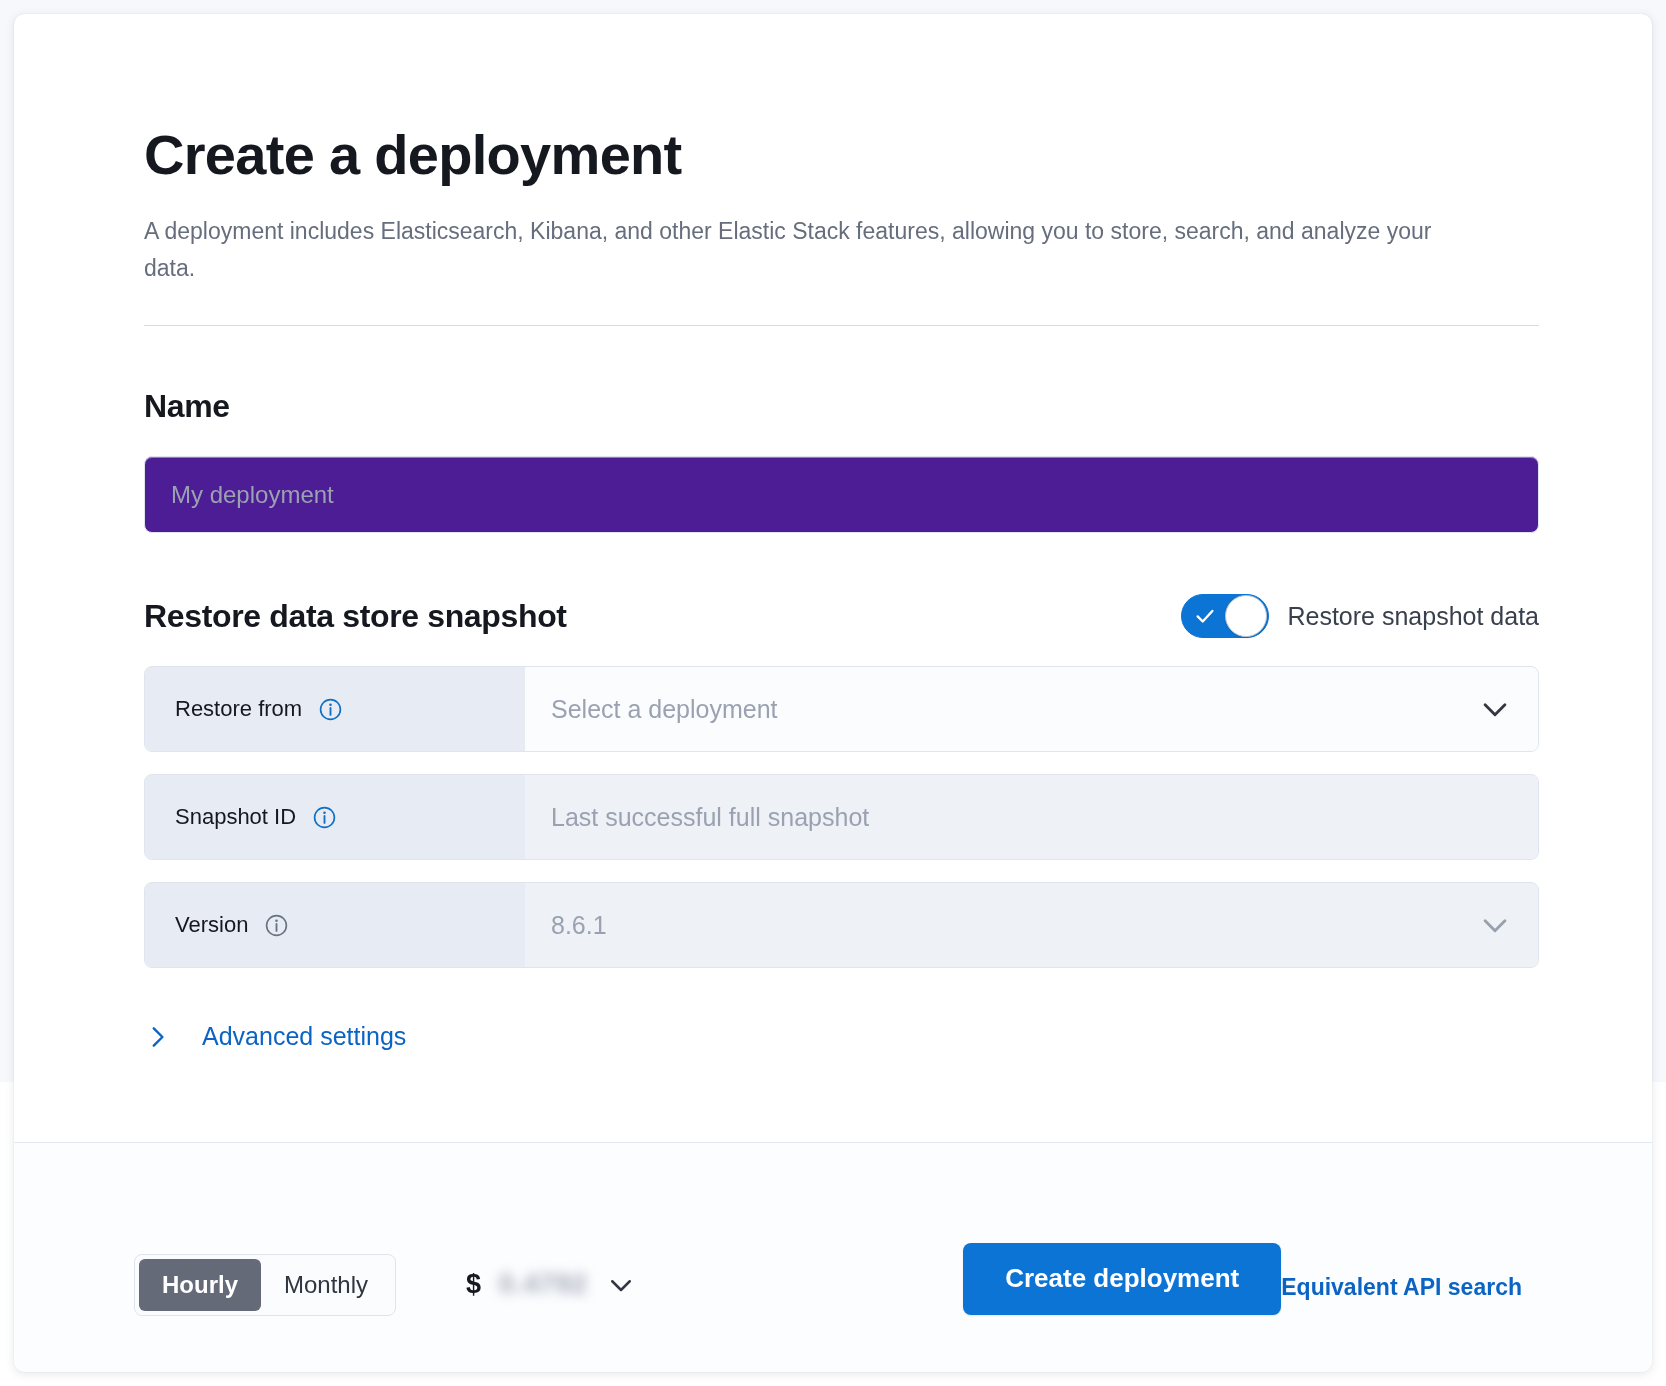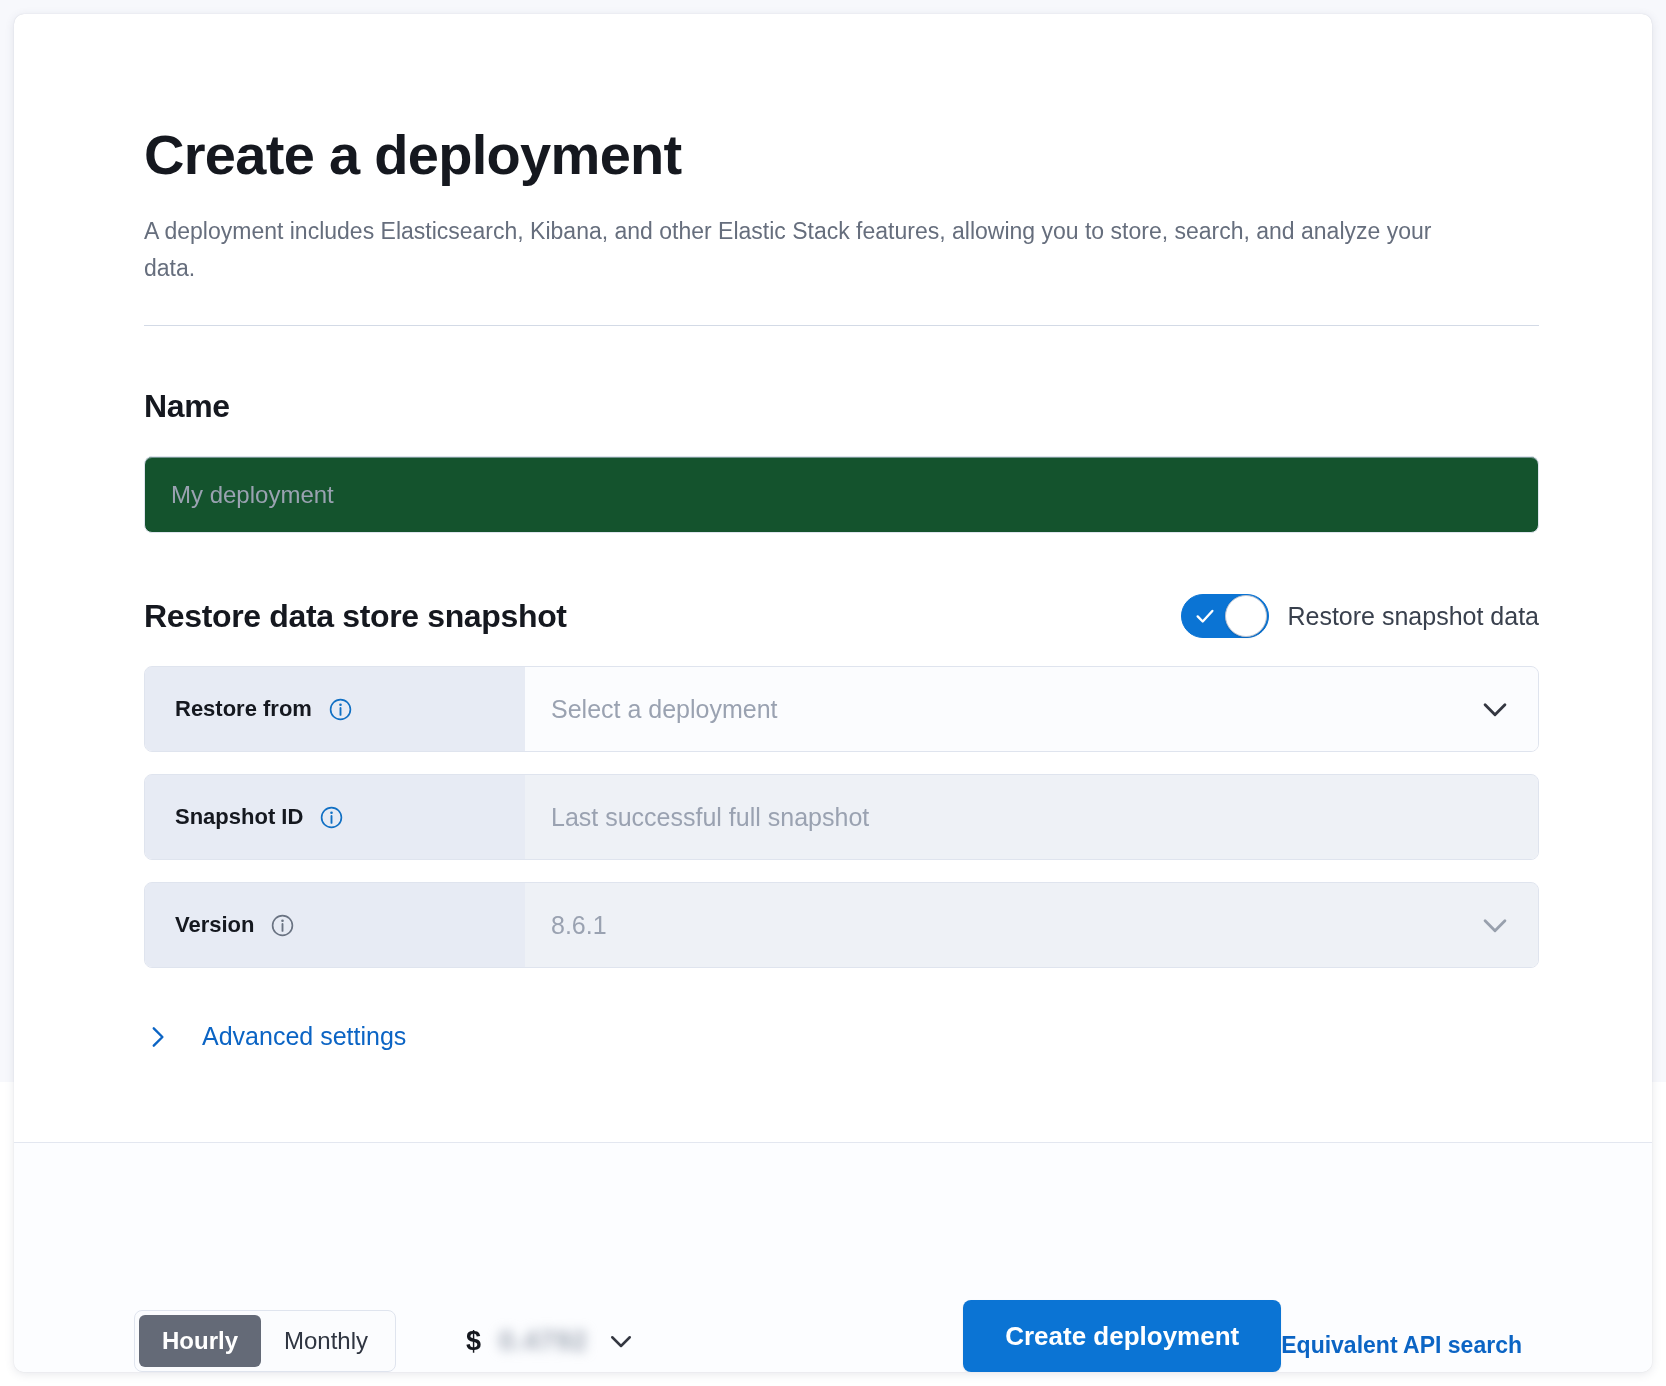--- a/index.html
+++ b/index.html
@@ -66,21 +66,21 @@
     font-weight: 700;
     letter-spacing: -0.35px;
     color: #15181f;
   }
   .name-block { margin-top: 62px; }
   .name-input {
     margin-top: 31px;
     width: 1395px;
     height: 77px;
     border-radius: 8px;
-    background: #14532d;
+    background: #4c1d95;
     border: 1px solid #dfe4ee;
     box-shadow: 0 1px 0 0 rgba(190,200,220,0.55) inset;
     display: flex;
     align-items: center;
     padding: 0 26px;
   }
   .name-input .ph {
     font-size: 24px;
     color: #9aa2b1;
   }
@@ -149,21 +149,21 @@
     width: 380px;
     flex: none;
     background: #e7ebf4;
     display: flex;
     align-items: center;
     padding-left: 30px;
     gap: 16px;
   }
   .row .label .ltxt {
     font-size: 22px;
-    font-weight: 700;
+    font-weight: 400;
     color: #15181f;
   }
   .row .field {
     flex: 1 1 auto;
     display: flex;
     align-items: center;
     padding: 0 26px 0 26px;
     justify-content: space-between;
   }
   .row.enabled .field { background: #fbfcfe; }
@@ -191,21 +191,21 @@
     font-weight: 400;
   }
 
   
   .footer {
     flex: none;
     height: 230px;
     border-top: 1px solid #e3e7f0;
     background: #fcfdff;
     display: flex;
-    align-items: flex-end;
+    align-items: center;
     padding: 42px 130px 0 120px;
     justify-content: space-between;
   }
   .footer-left {
     display: flex;
     align-items: center;
     gap: 70px;
     padding-top: 12px;
   }
   .seg {

